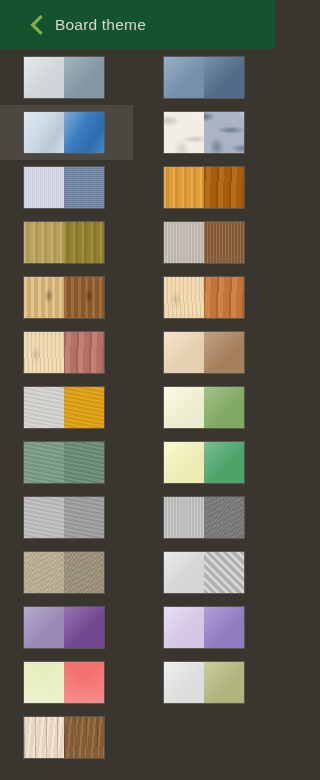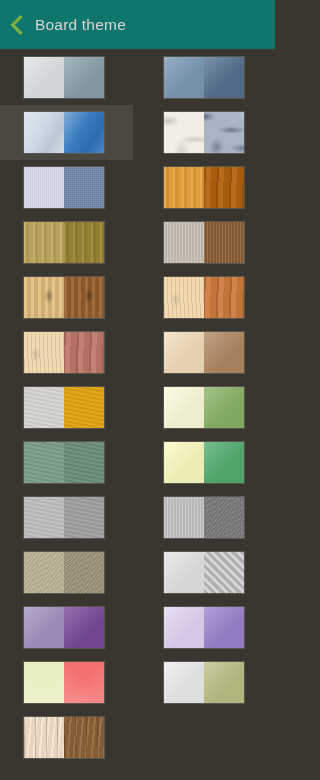--- a/index.html
+++ b/index.html
@@ -15,22 +15,22 @@
     font-family: "Liberation Sans", sans-serif;
     position: relative;
   }
 
   
   #header {
     height: 50px;
     width: 275px;
     display: flex;
     align-items: center;
-    padding-left: 8px;
-    background: #0f766e;
+    padding-left: 28px;
+    background: #14532d;
     position: relative;
   }
 
   #back-chevron {
     width: 16px;
     height: 22px;
     display: flex;
     align-items: center;
     justify-content: center;
     flex: 0 0 auto;

